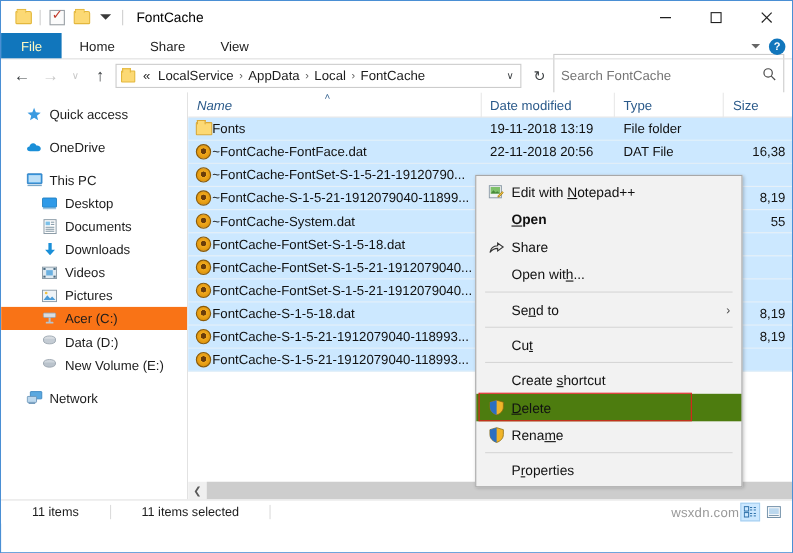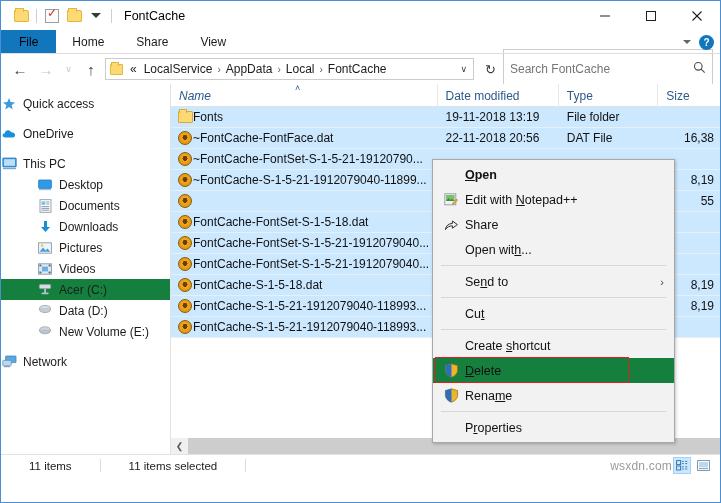--- a/index.html
+++ b/index.html
@@ -40,21 +40,21 @@
   .win-title { font-size:12.5px; color:#000; margin-left:8px; }
   .caption-btns { position:absolute; right:0; top:0; display:flex; }
   .cbtn { width:46px; height:29px; display:flex; align-items:center; justify-content:center;
           font-size:13px; color:#202020; }
   .cbtn svg { display:block; }
 
   
   .tabbar { height:24px; display:flex; align-items:stretch; position:relative;
             border-bottom:1px solid #dedede; }
   .tab { padding:0 16px; display:flex; align-items:center; font-size:12px; color:#1c1c1c; }
-  .tab.file { background:#1176bc; color:#000000; padding:0 18px; }
+  .tab.file { background:#1176bc; color:#fef9c3; padding:0 18px; }
   .ribbon-right { position:absolute; right:6px; top:0; height:24px; display:flex; align-items:center; gap:8px;}
   .chev-sm { width:0;height:0;border-left:4px solid transparent;border-right:4px solid transparent;
              border-top:4px solid #666; }
   .help-ico { width:15px;height:15px;border-radius:50%;background:#1176bc;color:#fff;
               font-size:10px;font-weight:bold;display:flex;align-items:center;justify-content:center;}
 
   
   .addrbar { height:30px; display:flex; align-items:center; padding:0 7px; gap:2px; background:#fff;}
   .nav-btn { width:24px;height:24px;display:flex;align-items:center;justify-content:center;
              color:#3c4043; font-size:15px; }
@@ -78,23 +78,23 @@
   }
   .searchbox input { border:none; outline:none; flex:1; font-size:12px; color:#6d6d6d;
                      font-family:"Liberation Sans",sans-serif; background:transparent;}
   .srch-ico { color:#4a4a4a; font-size:12px; }
 
   
   .content { display:flex; height:370px; }
   .navpane { width:170px; border-right:1px solid #e2e2e2; padding-top:9px; position:relative;
              overflow:hidden; background:#fff; }
   .nav-item { height:21px; display:flex; align-items:center; font-size:12px; color:#1c1c1c;
-              gap:6px; }
+              padding-left:22px; gap:6px; }
   .nav-item.indent { padding-left:36px; }
-  .nav-item.sel { background:#15803d; }
+  .nav-item.sel { background:#f97316; }
   .nav-gap { height:9px; }
   .nico { width:16px;height:16px;display:flex;align-items:center;justify-content:center;flex:0 0 16px;}
 
   
   .listpane { flex:1; position:relative; background:#fff; overflow:hidden; }
   .colhead { height:23px; display:flex; border-bottom:1px solid #e2e2e2; position:relative;
              background:#fff; }
   .col { font-size:12px; color:#2b5a8a; display:flex; align-items:center; padding-left:8px;
          border-right:1px solid #e8e8e8; height:23px; position:relative;}
   .col-name { width:268px;font-style:italic; }
@@ -121,21 +121,21 @@
      border:1px solid #8a5a08; }
 
   
   .ctxmenu {
     position:absolute; left:431px; top:158px; width:243px;
     background:#f2f2f2; border:1px solid #a8a8a8; padding:2px 0;
     box-shadow:1px 1px 3px rgba(0,0,0,0.22); z-index:40;
   }
   .mi { height:25px; display:flex; align-items:center; padding-left:8px; font-size:12.5px; color:#111;
         position:relative; }
-  .mi.hl { background:#15803d; }
+  .mi.hl { background:#4d7c0f; }
   .mi-ico { width:20px; flex:0 0 20px; display:flex; align-items:center; justify-content:center; }
   .mi-lbl { padding-left:4px; }
   .mi-lbl b { font-weight:bold; }
   .mi .u { text-decoration:underline; }
   .msep { height:1px; background:#d6d6d6; margin:3px 8px; }
   .arrow-r { position:absolute; right:10px; color:#444; font-size:11px; }
   .shield { width:15px;height:15px; position:relative; }
   .redbox { position:absolute; left:2px; top:197px; width:194px; height:26px;
             border:1.5px solid #e02020; z-index:60; pointer-events:none; }
 
@@ -309,42 +309,42 @@
           <svg width="13" height="14" viewBox="0 0 13 14">
               <path d="M5 1 h3 v6 h3 l-4.5 5 l-4.5 -5 h3 z" fill="#1a8fd8"></path>
             </svg>
         </span>
         <span>Downloads</span>
       </div>
 
       <div class="nav-item indent">
         <span class="nico">
           <svg width="14" height="12" viewBox="0 0 14 12">
-              <rect x="0.6" y="0.8" width="12.8" height="10.4" fill="#eef4f8" stroke="#8a9aa6" stroke-width="0.9"></rect>
-              <path d="M1.6 9.8 L5 5.4 L7.6 8.4 L9.4 6.6 L12.4 9.8 Z" fill="#4a9cd8"></path>
-              <circle cx="4" cy="3.4" r="1.2" fill="#f0c040"></circle>
-            </svg>
-        </span>
-        <span>Pictures</span>
-      </div>
-
-      <div class="nav-item indent">
-        <span class="nico">
-          <svg width="14" height="12" viewBox="0 0 14 12">
               <rect x="0.6" y="0.8" width="12.8" height="10.4" fill="#dfe9f0" stroke="#8a9aa6" stroke-width="0.9"></rect>
               <rect x="1.4" y="1.6" width="2" height="1.8" fill="#4a6a80"></rect>
               <rect x="1.4" y="8.6" width="2" height="1.8" fill="#4a6a80"></rect>
               <rect x="10.6" y="1.6" width="2" height="1.8" fill="#4a6a80"></rect>
               <rect x="10.6" y="8.6" width="2" height="1.8" fill="#4a6a80"></rect>
               <rect x="4" y="3.6" width="6" height="4.8" fill="#6bb0e0"></rect>
             </svg>
         </span>
         <span>Videos</span>
       </div>
 
+      <div class="nav-item indent">
+        <span class="nico">
+          <svg width="14" height="12" viewBox="0 0 14 12">
+              <rect x="0.6" y="0.8" width="12.8" height="10.4" fill="#eef4f8" stroke="#8a9aa6" stroke-width="0.9"></rect>
+              <path d="M1.6 9.8 L5 5.4 L7.6 8.4 L9.4 6.6 L12.4 9.8 Z" fill="#4a9cd8"></path>
+              <circle cx="4" cy="3.4" r="1.2" fill="#f0c040"></circle>
+            </svg>
+        </span>
+        <span>Pictures</span>
+      </div>
+
       <div class="nav-item indent sel">
         <span class="nico">
           <svg width="14" height="13" viewBox="0 0 14 13">
               <rect x="1.4" y="1.6" width="11.2" height="4" rx="1" fill="#d8dde2" stroke="#9aa4ae" stroke-width="0.8"></rect>
               <rect x="6.2" y="5.6" width="1.8" height="4.2" fill="#b8c2cb"></rect>
               <rect x="3.6" y="9.6" width="7" height="1.6" rx="0.6" fill="#b8c2cb"></rect>
             </svg>
         </span>
         <span>Acer (C:)</span>
       </div>
@@ -444,20 +444,21 @@
           <div class="cell c-date"></div>
           <div class="cell c-type"></div>
           <div class="cell c-size">8,19</div>
         </div>
 
         <div class="row sel">
           <div class="cell c-name">
             <span class="f-ico">
                 <span class="dat-ico"></span>
               </span>
+            <span>~FontCache-System.dat</span>
           </div>
           <div class="cell c-date"></div>
           <div class="cell c-type"></div>
           <div class="cell c-size">55</div>
         </div>
 
         <div class="row sel">
           <div class="cell c-name">
             <span class="f-ico">
                 <span class="dat-ico"></span>
@@ -532,36 +533,36 @@
       </div>
 
       <div class="hscroll" style="left:0;">
         <div class="hs-left">❮</div>
         <div class="hs-thumb"></div>
       </div>
     </div>
   </div>
 
   <div class="ctxmenu">
-
-    <div class="mi">
-      <span class="mi-ico"></span>
-      <span class="mi-lbl"><b><span class="u">O</span>pen</b></span>
-    </div>
 
     <div class="mi">
       <span class="mi-ico">
         <svg width="14" height="14" viewBox="0 0 14 14">
             <rect x="0.8" y="0.8" width="11" height="11" fill="#f2f2f2" stroke="#8a9aa6" stroke-width="0.9"></rect>
             <rect x="2" y="2" width="8.6" height="6" fill="#7ec06a"></rect>
             <path d="M2 8 L4.6 5 L6.6 7 L8 5.8 L10.6 8 Z" fill="#4a8a3a"></path>
             <path d="M9 9.8 L12.6 6.2 L13.6 7.2 L10 10.8 L8.6 11.2 Z" fill="#f0c040" stroke="#a07a10" stroke-width="0.7"></path>
           </svg>
       </span>
       <span class="mi-lbl">Edit with <span class="u">N</span>otepad++</span>
+    </div>
+
+    <div class="mi">
+      <span class="mi-ico"></span>
+      <span class="mi-lbl"><b><span class="u">O</span>pen</b></span>
     </div>
 
     <div class="mi">
       <span class="mi-ico">
         <svg width="15" height="14" viewBox="0 0 15 14">
             <path d="M1.4 11.6 C2 7.6 4.6 5.6 8.4 5.4 V3 L13.4 6.6 L8.4 10.2 V7.8 C5.4 7.9 3.2 9 1.4 11.6 Z" fill="none" stroke="#333" stroke-width="1"></path>
           </svg>
       </span>
       <span class="mi-lbl">Share</span>
     </div>

